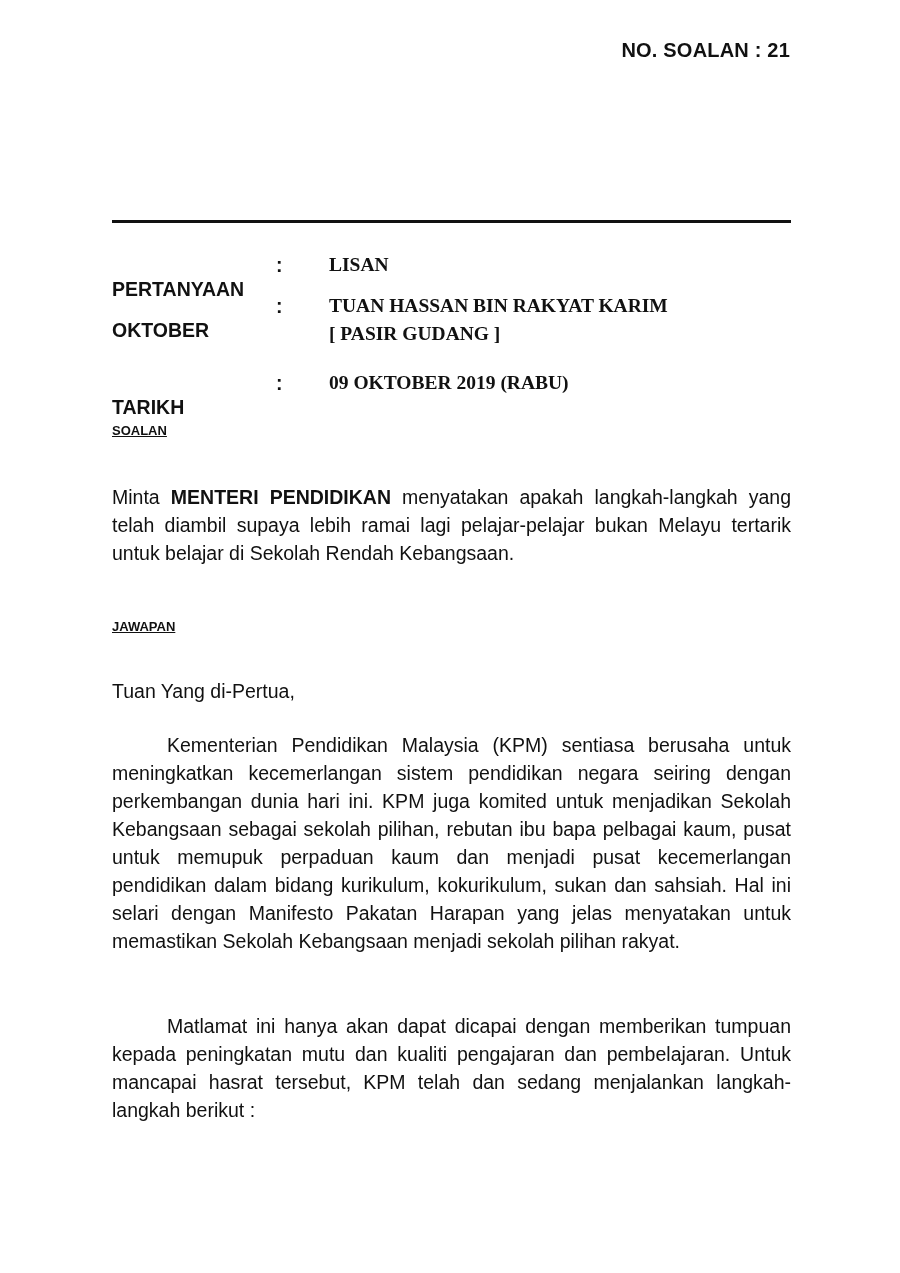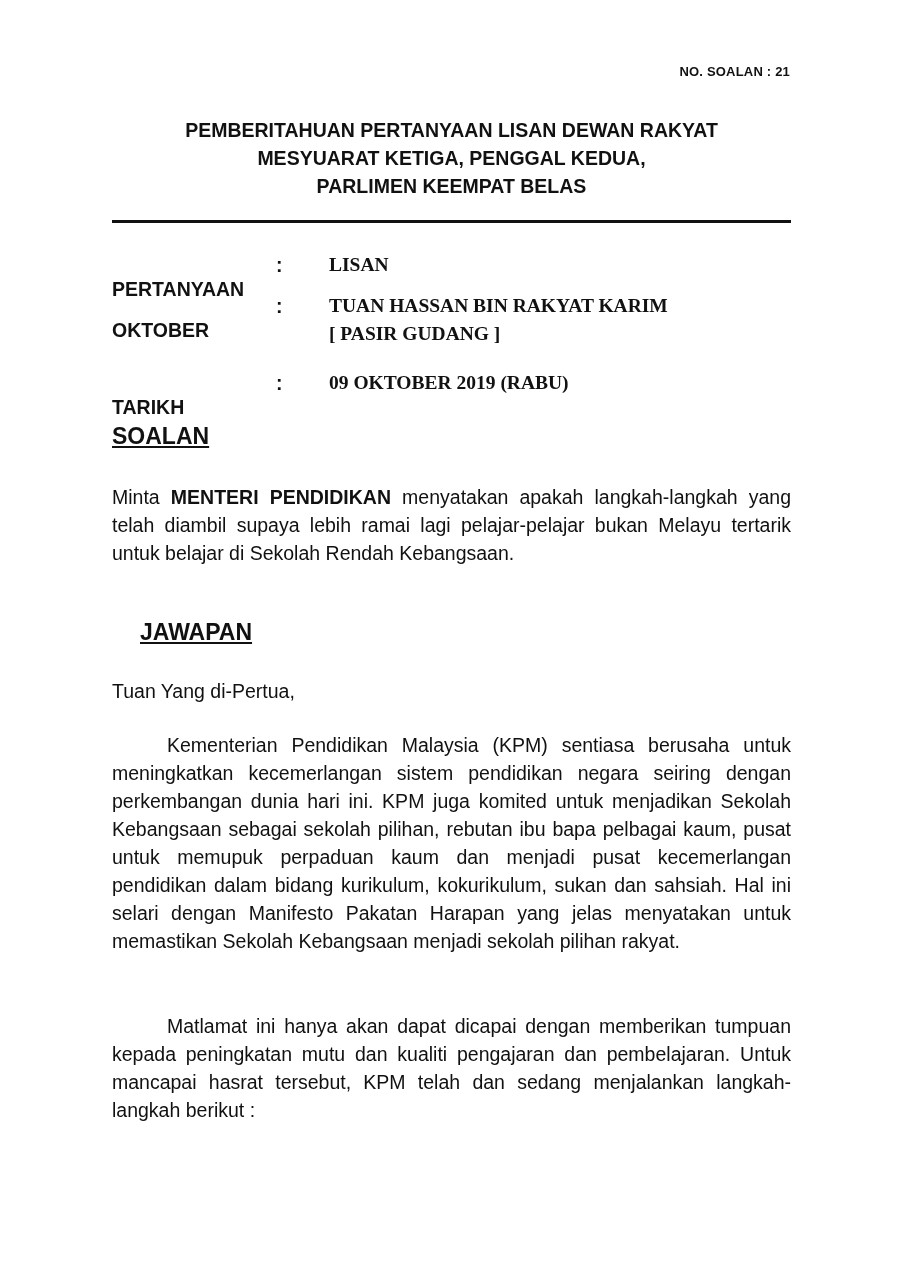--- a/index.html
+++ b/index.html
@@ -1,44 +1,39 @@
 <!DOCTYPE html>
 <html><head>
 <meta charset="utf-8">
 <style>
   html, body { margin:0; padding:0; background:#ffffff; }
   body { width:900px; height:1273px; position:relative; overflow:hidden;
          font-family:"Liberation Sans", sans-serif; color:#111; }
   .page { position:absolute; left:0; top:0; width:900px; height:1273px; }
-  .no-soalan { position:absolute; right:110px; top:64px; font-weight:bold; font-size:13px; letter-spacing:0.2px; }
+  .no-soalan { position:absolute; right:110px; top:39px; font-weight:bold; font-size:20px; letter-spacing:0.2px; }
   .title { position:absolute; left:112px; width:679px; top:116px; text-align:center;
            font-weight:bold; font-size:19.5px; line-height:28px; }
   .rule { position:absolute; left:112px; width:679px; top:220px; height:3px; background:#111; }
   .meta { position:absolute; left:112px; font-weight:bold; font-size:19.5px; line-height:28px; }
   .meta .lbl { position:absolute; left:0; width:160px;margin-top:24px; }
   .meta .colon { position:absolute; left:164px; }
   .meta .val { position:absolute; left:217px; white-space:nowrap;font-family:Liberation Serif, serif; }
-  .heading { position:absolute; left:112px; font-weight:bold; font-size:23px; text-decoration:underline; }
+  .heading { position:absolute; left:112px; font-weight:bold; font-size:13px; text-decoration:underline; }
   .para { position:absolute; left:112px; width:679px; font-size:19.5px; line-height:28px;
           text-align:justify;margin-top:6px; }
   .para.indent { text-indent:55px; }
   .para b { font-weight:bold; }
 </style>
 </head>
 <body>
 
 <div class="page">
 
   <div class="no-soalan">NO. SOALAN : 21</div>
 
-  <div class="title">
-    <div>PEMBERITAHUAN PERTANYAAN LISAN DEWAN RAKYAT</div>
-    <div>MESYUARAT KETIGA, PENGGAL KEDUA,</div>
-    <div>PARLIMEN KEEMPAT BELAS</div>
-  </div>
 
   <div class="rule"></div>
 
   <div class="meta" style="top:251px;">
     <span class="lbl">PERTANYAAN</span>
     <span class="colon">:</span>
     <span class="val">LISAN</span>
   </div>
 
   <div class="meta" style="top:292px;">
@@ -51,21 +46,21 @@
   <div class="meta" style="top:369px;">
     <span class="lbl">TARIKH</span>
     <span class="colon">:</span>
     <span class="val">09 OKTOBER 2019 (RABU)</span>
   </div>
 
   <div class="heading" style="top:423px;">SOALAN</div>
 
   <div class="para" style="top:477px;"><span>Minta </span><b>MENTERI PENDIDIKAN</b><span> menyatakan apakah langkah-langkah yang telah diambil supaya lebih ramai lagi pelajar-pelajar bukan Melayu tertarik untuk belajar di Sekolah Rendah Kebangsaan.</span></div>
 
-  <div class="heading" style="top:619px;margin-left:28px;">JAWAPAN</div>
+  <div class="heading" style="top:619px;">JAWAPAN</div>
 
   <div class="para" style="top:671px;">Tuan Yang di-Pertua,</div>
 
   <div class="para indent" style="top:725px;">Kementerian Pendidikan Malaysia (KPM) sentiasa berusaha untuk meningkatkan kecemerlangan sistem pendidikan negara seiring dengan perkembangan dunia hari ini.  KPM juga komited untuk menjadikan Sekolah Kebangsaan sebagai sekolah pilihan, rebutan ibu bapa pelbagai kaum, pusat untuk memupuk perpaduan kaum dan menjadi pusat kecemerlangan pendidikan dalam bidang kurikulum, kokurikulum, sukan dan sahsiah.  Hal ini selari dengan Manifesto Pakatan Harapan yang jelas menyatakan untuk memastikan Sekolah Kebangsaan menjadi sekolah pilihan rakyat.</div>
 
   <div class="para indent" style="top:1006px;">Matlamat ini hanya akan dapat dicapai dengan memberikan tumpuan kepada peningkatan mutu dan kualiti pengajaran dan pembelajaran. Untuk mancapai hasrat tersebut, KPM telah dan sedang menjalankan langkah-langkah berikut :</div>
 
 </div>
 
 </body></html>

